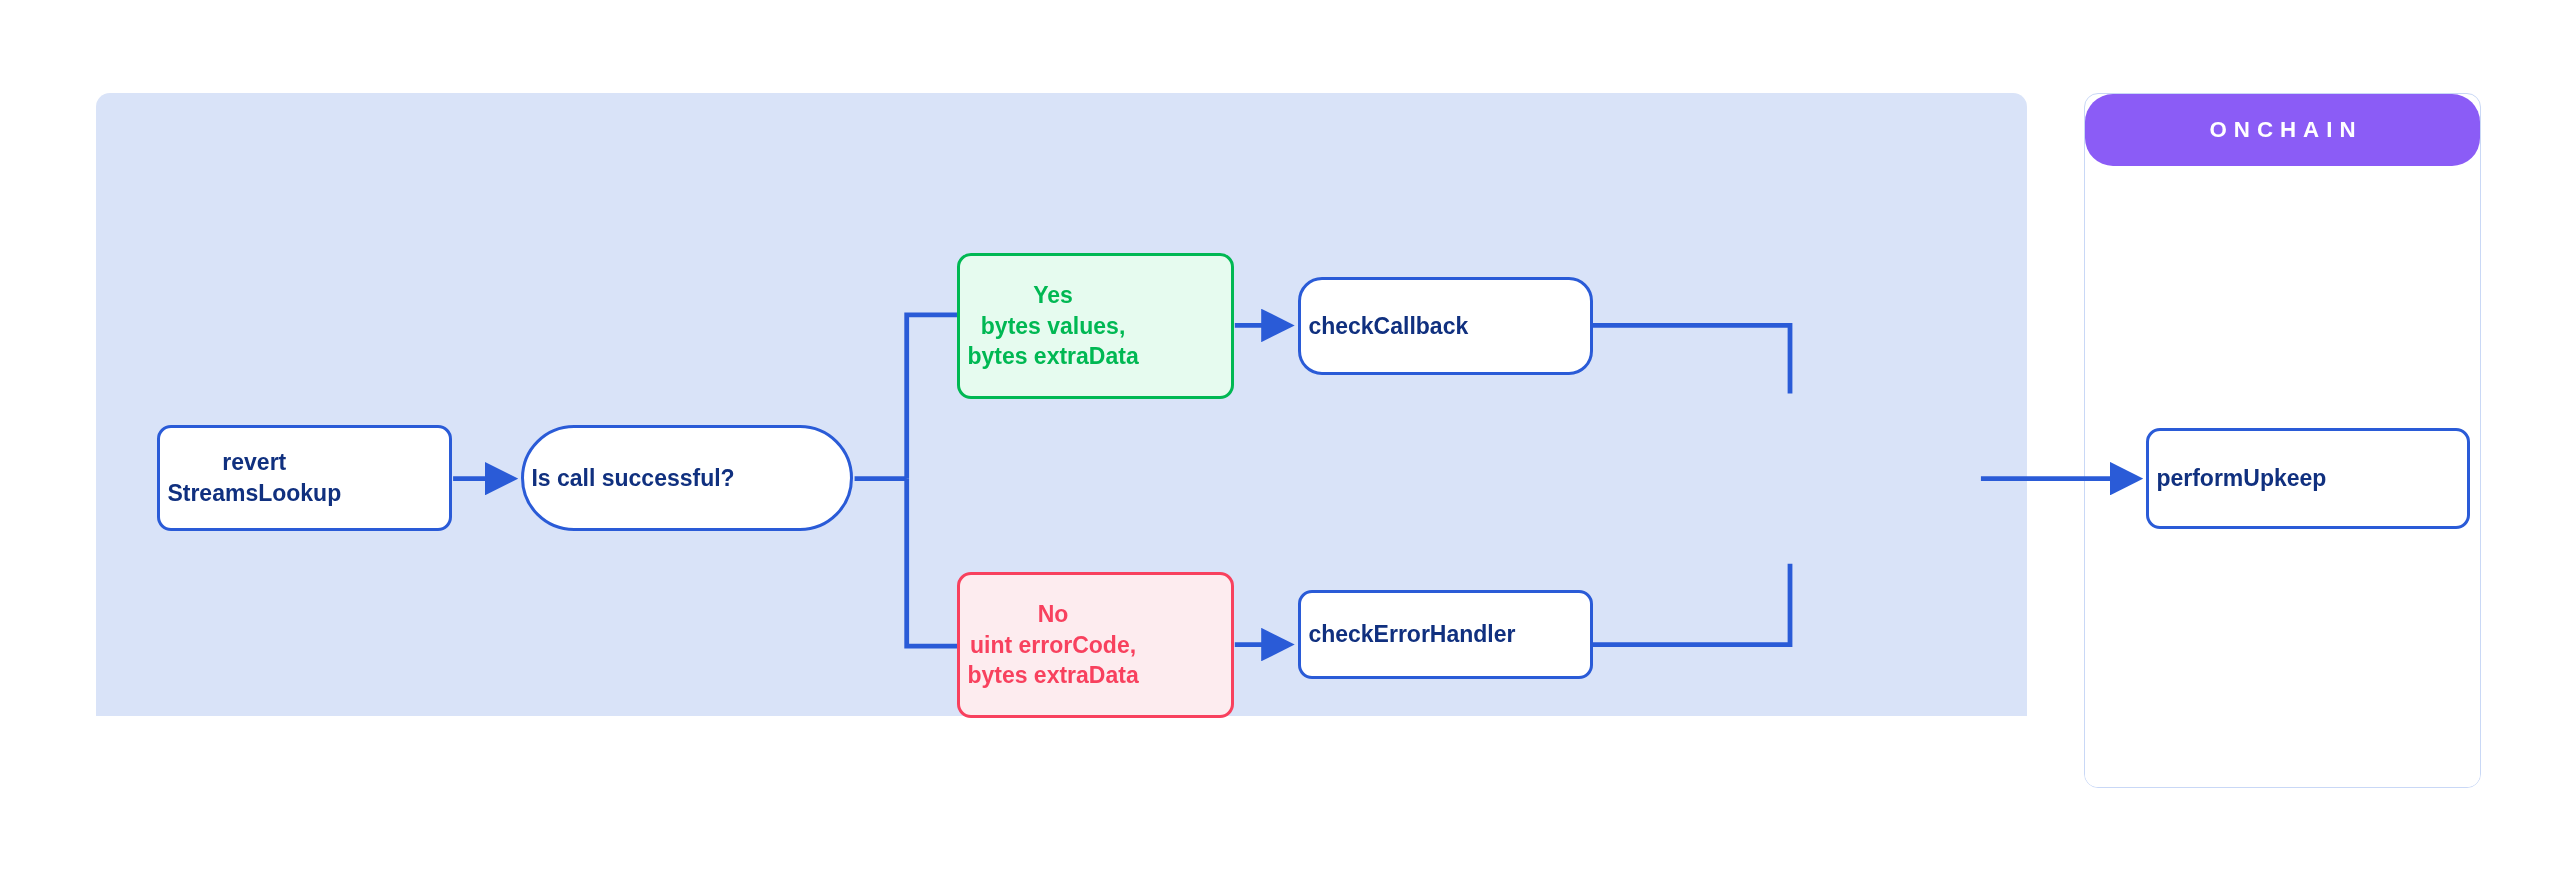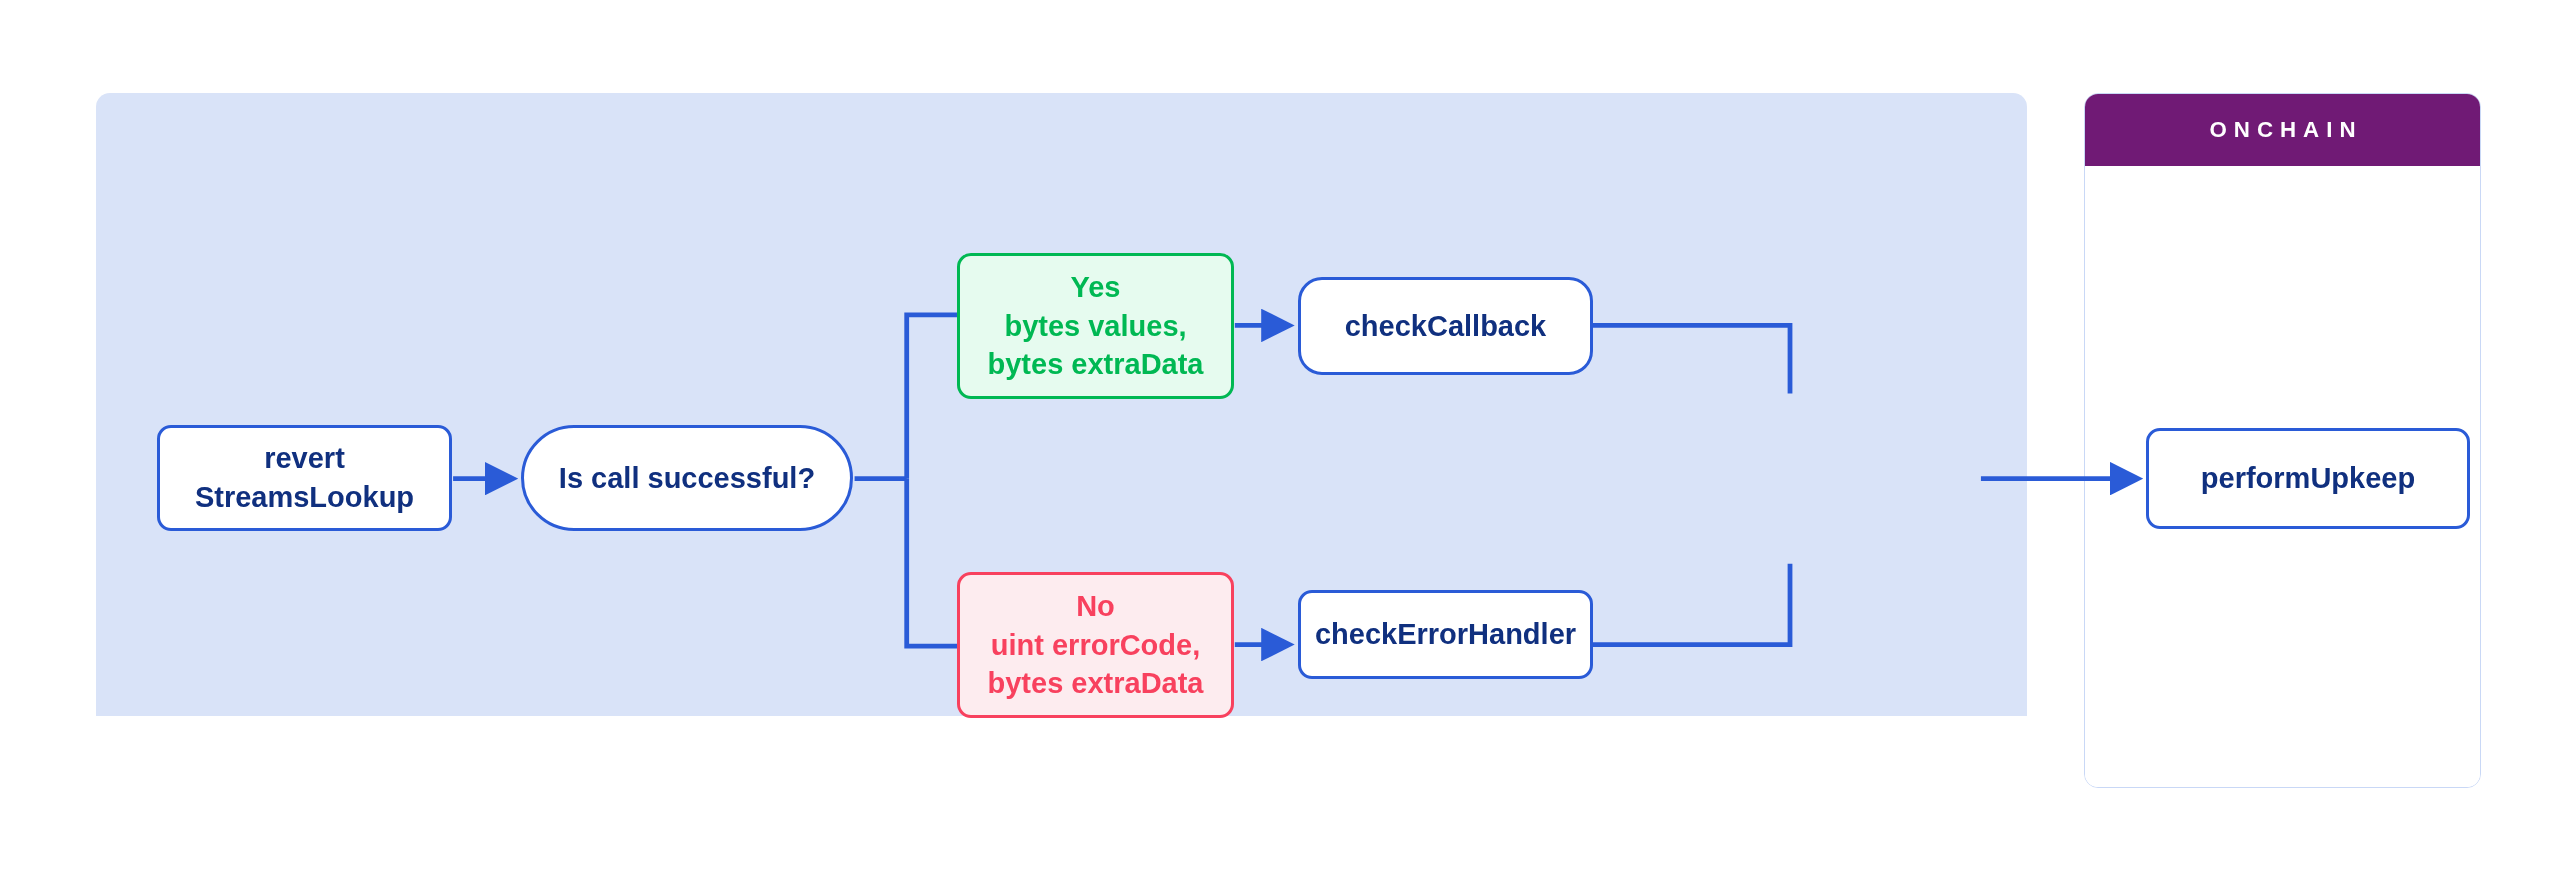--- a/index.html
+++ b/index.html
@@ -29,36 +29,36 @@
     text-indent: 7px;
   }
   .panel-body { width: 100%; height: calc(100% - 72px); }
 
   #panel-offchain { left: 96px; top: 93px; width: 1931px; height: 695px; }
   #panel-offchain .panel-head { background: #000000; }
   #panel-offchain .panel-body { background: #d9e3f8; }
 
   #panel-onchain  { left: 2084px; top: 93px; width: 397px; height: 695px;
                     border: 1.6px solid #c9d8f6; background:#ffffff; }
-  #panel-onchain .panel-head { background: #701a75; }
+  #panel-onchain .panel-head { background: #8b5cf6; border-radius: 28px; }
   #panel-onchain .panel-body { background: #ffffff; }
 
   
   .node {
     position: absolute;
     display: flex;
     align-items: center;
-    justify-content: center;
+    justify-content: flex-start;
     text-align: center;
     background: #ffffff;
     border: 3.2px solid #2a5bd7;
     border-radius: 14px;
     color: #10307f;
     font-weight: 700;
-    font-size: 29px;
+    font-size: 23px;
     line-height: 1.33;
     padding: 0 7.4px;
     z-index: 5;
   }
   .node.pill { border-radius: 531px; }
 
   .node.green {
     border-color: #00b853;
     background: #e6fbef;
     color: #00b853;

